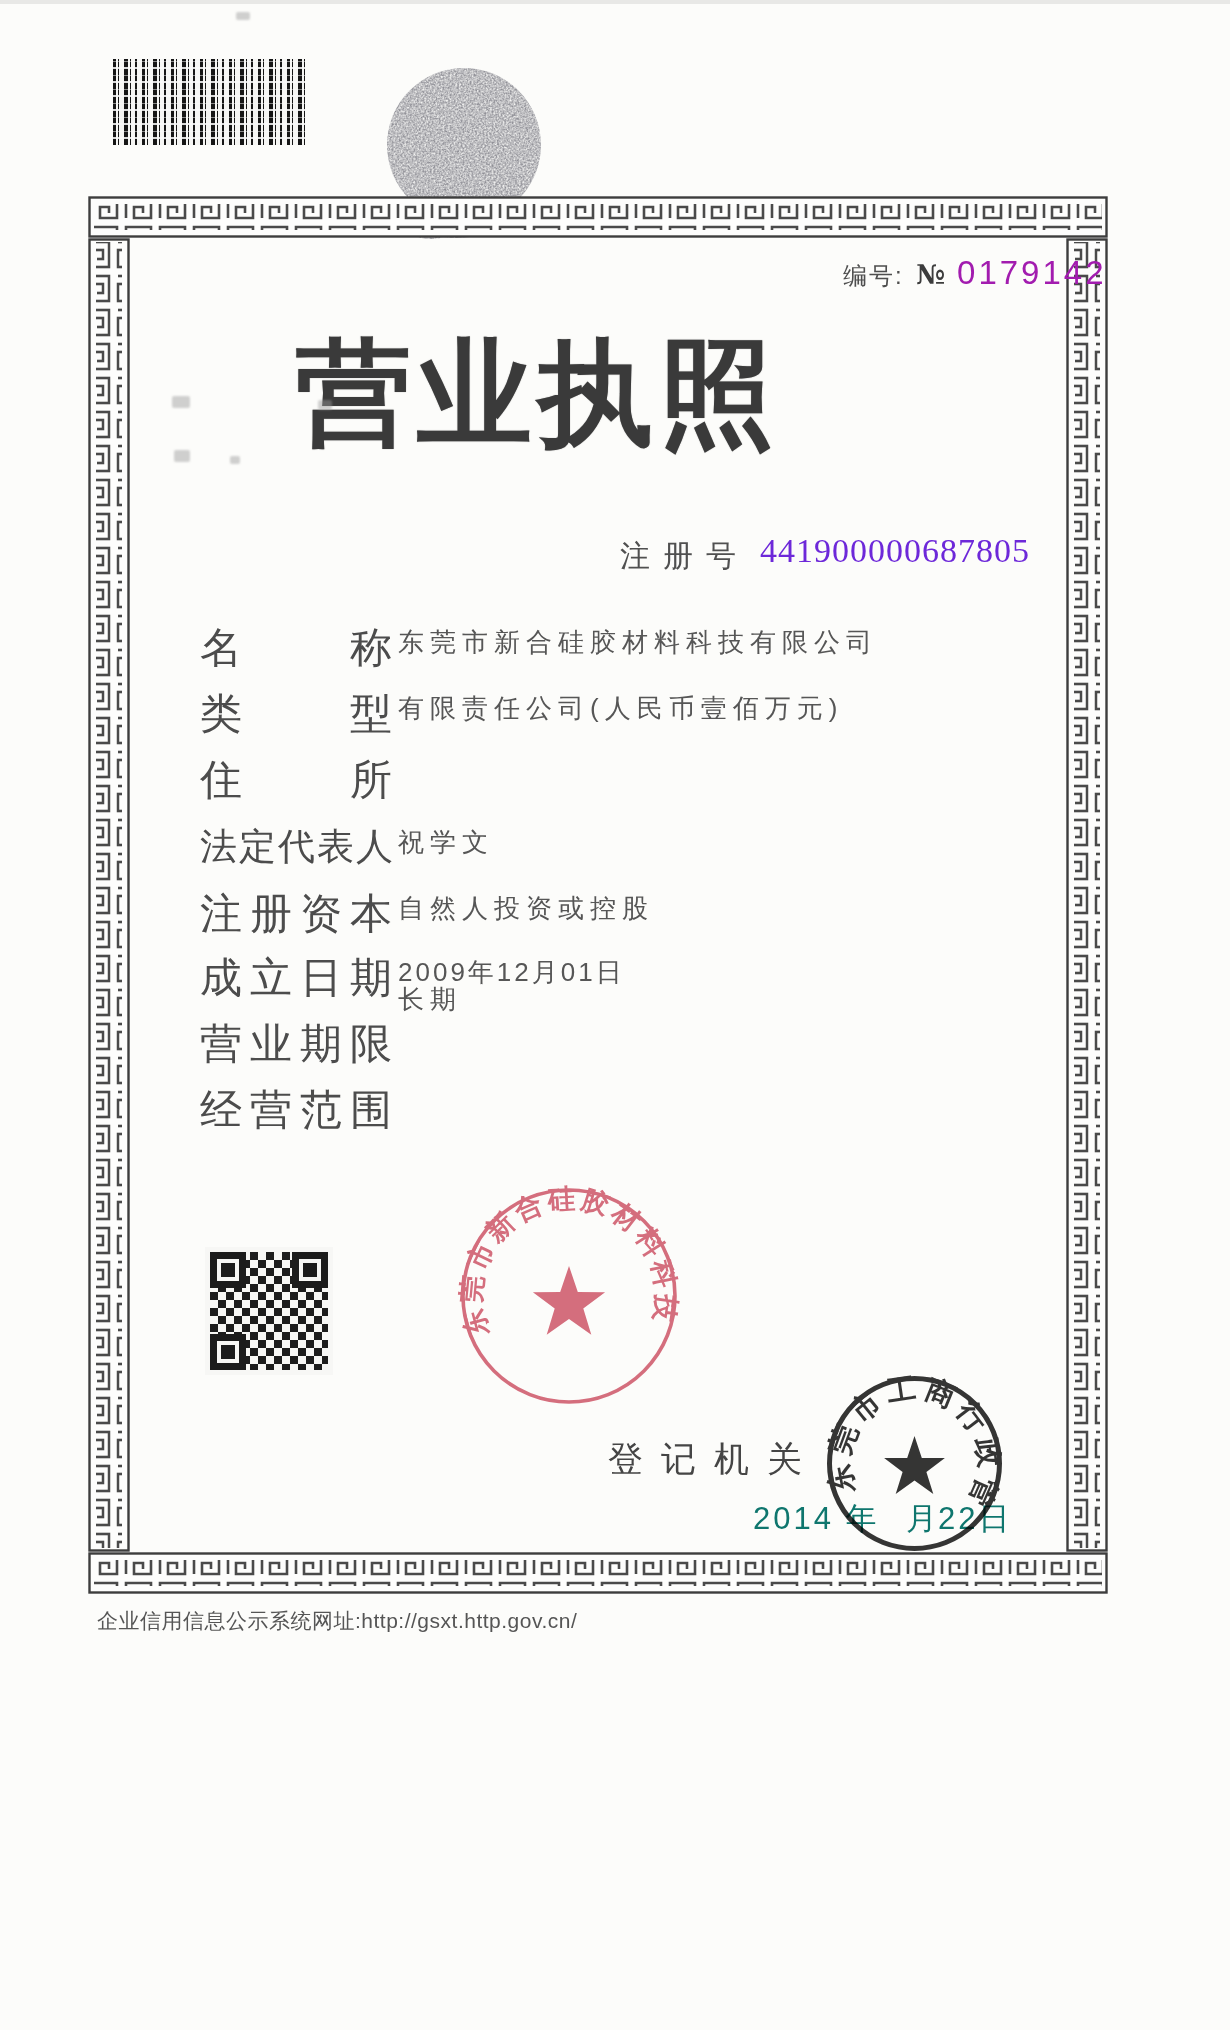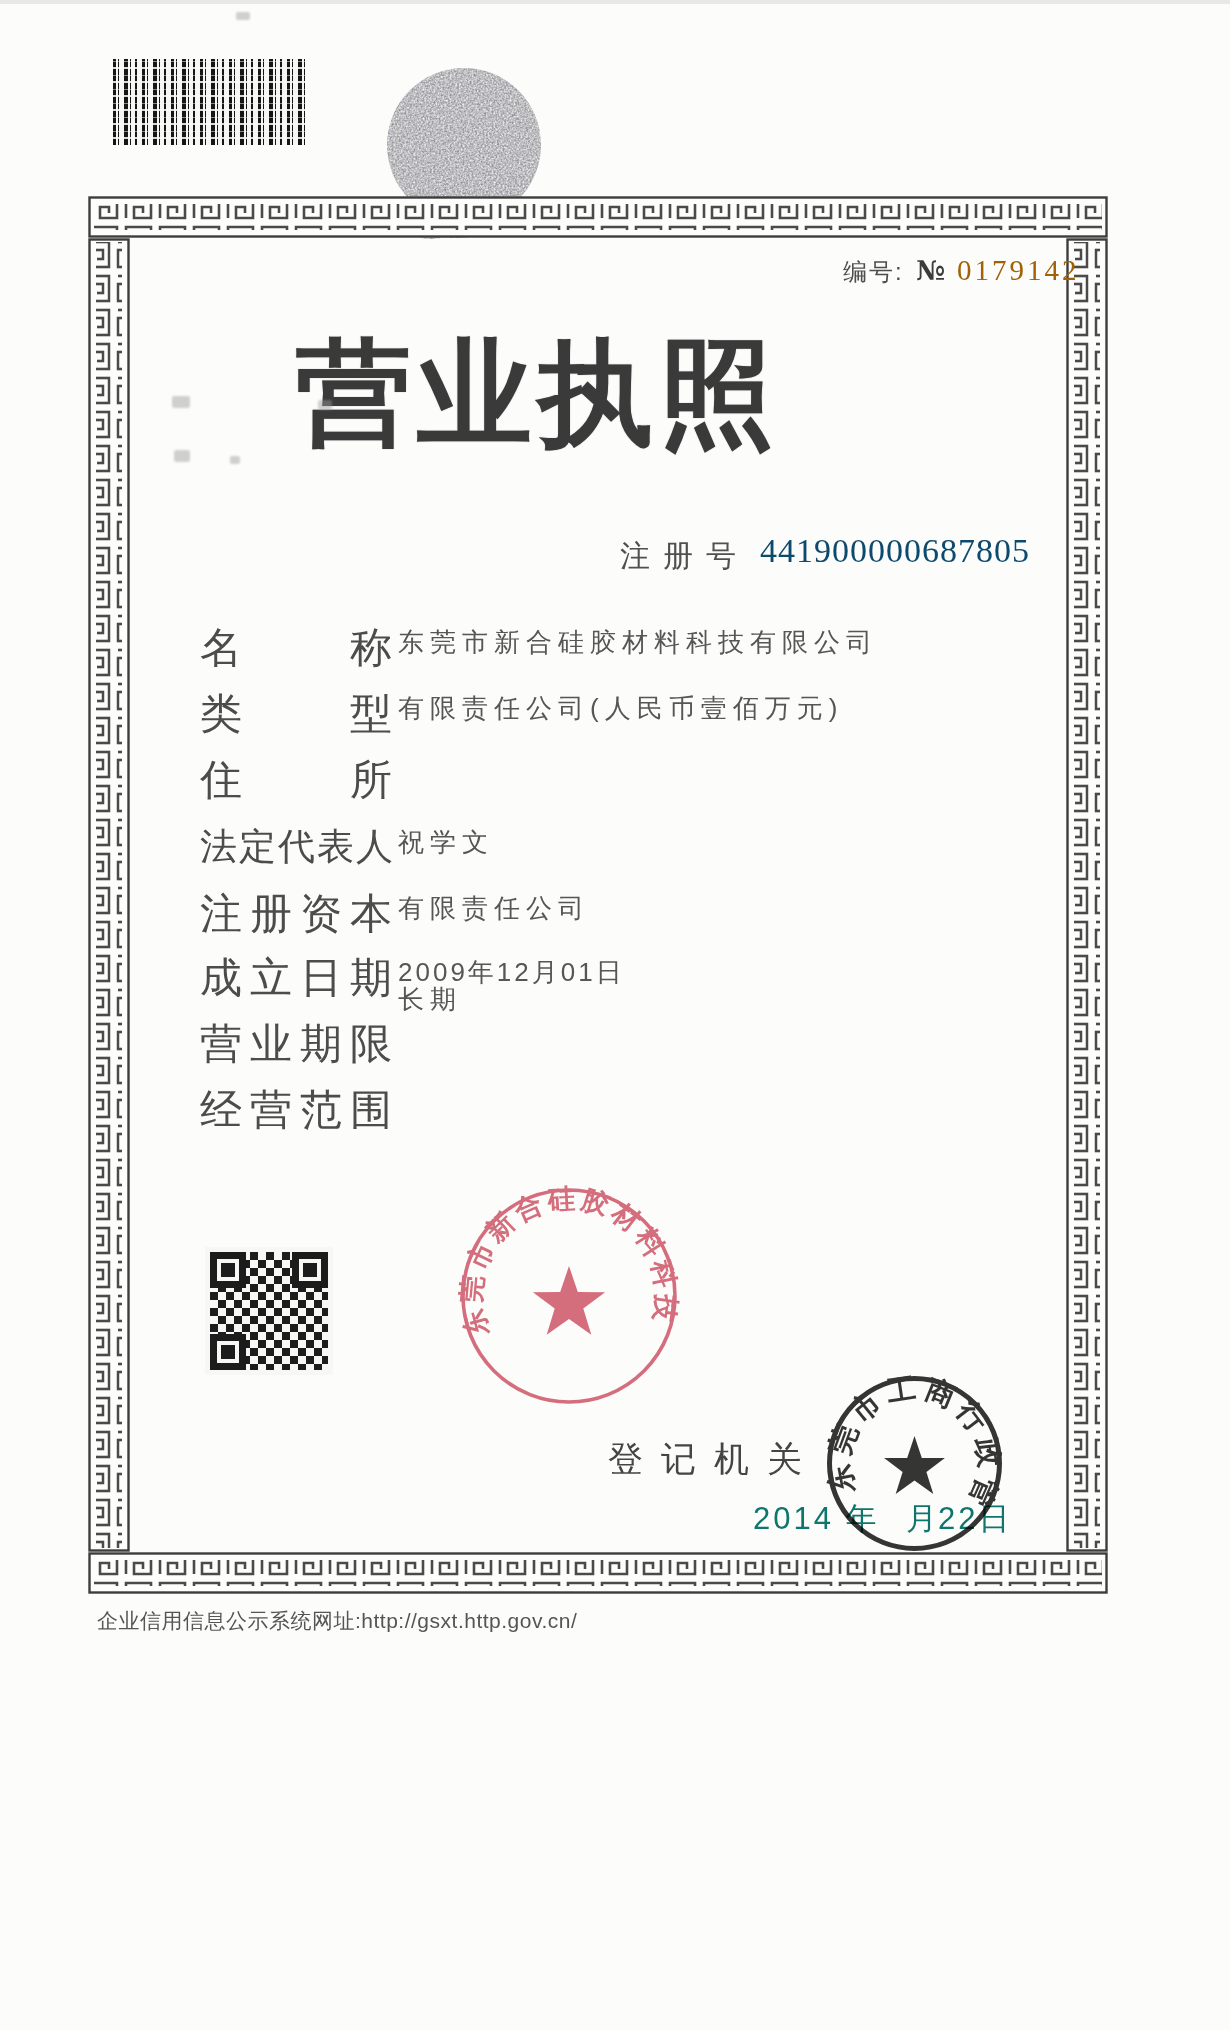--- a/index.html
+++ b/index.html
@@ -21,31 +21,31 @@
   .strip-top{left:88px;top:192px;}
   .strip-bottom{left:88px;top:1548px;}
   .strip-left{left:88px;top:234px;}
   .strip-right{left:1066px;top:234px;}
   
   .emblem{position:absolute;left:383px;top:58px;}
   
   .serial{position:absolute;left:843px;top:250px;display:flex;align-items:baseline;gap:12px;color:#4e4e4e;}
   .serial .s-label{font-size:24px;letter-spacing:2px;}
   .serial .s-sym{font-family:"DejaVu Serif",serif;font-weight:bold;font-size:27px;color:#3c3c3c;}
-  .serial .s-num{font-family:Liberation Serif, serif;font-size:29px;letter-spacing:3px;color:#a16207;}
+  .serial .s-num{font-family:Liberation Sans, sans-serif;font-size:33px;letter-spacing:3px;color:#a21caf;}
   
   .title{
     position:absolute;left:296px;top:326px;width:478px;height:132px;
     display:flex;justify-content:space-between;
     font-size:115px;font-weight:900;line-height:1.1;color:#3a3a3a;
     text-shadow:0 0 1px rgba(60,60,60,.6);
   }
   
   .regno-label{position:absolute;left:620px;top:532px;width:116px;display:flex;justify-content:space-between;font-size:30px;color:#505050;}
-  .regno-value{position:absolute;left:760px;top:528px;font-family:"Liberation Serif",serif;font-size:34px;letter-spacing:1px;color:#0c4a6e;}
+  .regno-value{position:absolute;left:760px;top:528px;font-family:"Liberation Serif",serif;font-size:34px;letter-spacing:1px;color:#6d28d9;}
   
   .flabel{position:absolute;left:200px;width:192px;display:flex;justify-content:space-between;font-size:42px;font-weight:500;color:#4c4c4c;}
   .flabel.tight{font-size:37px;letter-spacing:-1px;}
   .fvalue{position:absolute;left:398px;font-size:26px;letter-spacing:6px;color:#565656;white-space:nowrap;}
   .fvalue.scope{left:463px;width:507px;font-size:19px;letter-spacing:1.5px;line-height:23px;white-space:normal;color:#5a5a5a;}
   
   .qr{position:absolute;left:205px;top:1243px;width:128px;height:128px;background:#f7f7f5;}
   .qr-mod{position:absolute;inset:5px;background-image:repeating-conic-gradient(#1d1d1d 0% 25%, #f7f7f5 25% 50%);background-size:16px 16px;}
   .finder{position:absolute;width:22px;height:22px;border:7px solid #1c1c1c;background:#f7f7f5;}
   .finder::after{content:"";position:absolute;inset:4px;background:#1c1c1c;}
@@ -174,21 +174,21 @@
       <span>人</span>
     </div>
   <div class="fvalue" style="top:821px">祝学文</div>
 
   <div class="flabel" style="top:882px">
       <span>注</span>
       <span>册</span>
       <span>资</span>
       <span>本</span>
     </div>
-  <div class="fvalue" style="top:887px">有限责任公司</div>
+  <div class="fvalue" style="top:887px">自然人投资或控股</div>
 
   <div class="flabel" style="top:946px">
       <span>成</span>
       <span>立</span>
       <span>日</span>
       <span>期</span>
     </div>
   <div class="fvalue" style="top:951px;letter-spacing:3px">2009年12月01日</div>
 
   <div class="flabel" style="top:1012px">

